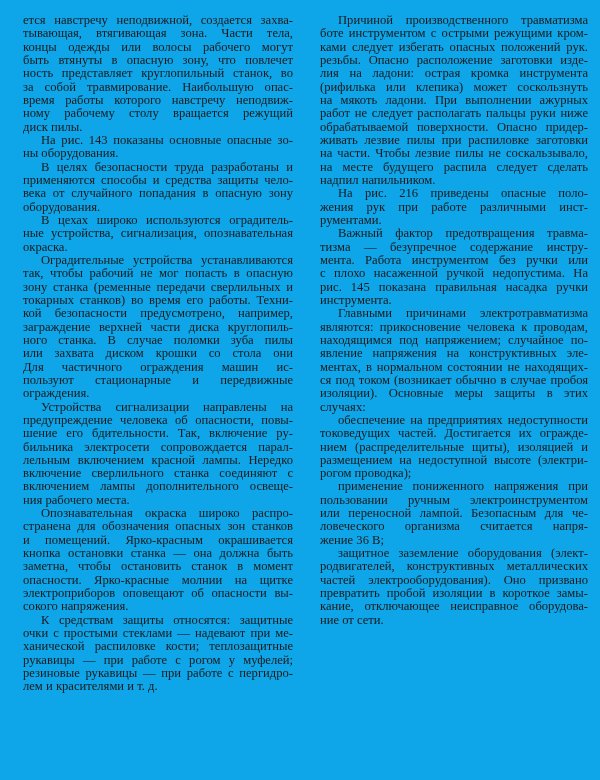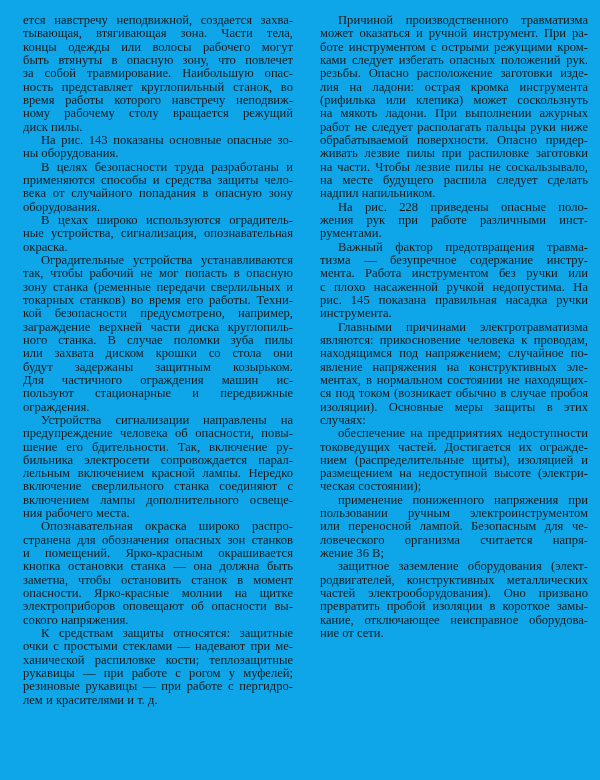--- a/index.html
+++ b/index.html
@@ -27,22 +27,22 @@
 </head>
 <body>
 
 <div class="page">
   <div class="col col-left">
       <div class="para">
         <span class="line">ется навстречу неподвижной, создается захва-</span>
         <span class="line">тывающая, втягивающая зона. Части тела,</span>
         <span class="line">концы одежды или волосы рабочего могут</span>
         <span class="line">быть втянуты в опасную зону, что повлечет</span>
+        <span class="line">ность представляет круглопильный станок, во</span>
         <span class="line">за собой травмирование. Наибольшую опас-</span>
-        <span class="line">ность представляет круглопильный станок, во</span>
         <span class="line">время работы которого навстречу неподвиж-</span>
         <span class="line">ному рабочему столу вращается режущий</span>
         <span class="line last">диск пилы.</span>
       </div>
       <div class="para">
         <span class="line first">На рис. 143 показаны основные опасные зо-</span>
         <span class="line last">ны оборудования.</span>
       </div>
       <div class="para">
         <span class="line first">В целях безопасности труда разработаны и</span>
@@ -57,21 +57,20 @@
       </div>
       <div class="para">
         <span class="line first">Оградительные устройства устанавливаются</span>
         <span class="line">так, чтобы рабочий не мог попасть в опасную</span>
         <span class="line">зону станка (ременные передачи сверлильных и</span>
         <span class="line">токарных станков) во время его работы. Техни-</span>
         <span class="line">кой безопасности предусмотрено, например,</span>
         <span class="line">заграждение верхней части диска круглопиль-</span>
         <span class="line">ного станка. В случае поломки зуба пилы</span>
         <span class="line">или захвата диском крошки со стола они</span>
-        <span class="line">будут задержаны защитным козырьком.</span>
         <span class="line">Для частичного ограждения машин ис-</span>
         <span class="line">пользуют стационарные и передвижные</span>
         <span class="line last">ограждения.</span>
       </div>
       <div class="para">
         <span class="line first">Устройства сигнализации направлены на</span>
         <span class="line">предупреждение человека об опасности, повы-</span>
         <span class="line">шение его бдительности. Так, включение ру-</span>
         <span class="line">бильника электросети сопровождается парал-</span>
         <span class="line">лельным включением красной лампы. Нередко</span>
@@ -94,36 +93,35 @@
         <span class="line">очки с простыми стеклами — надевают при ме-</span>
         <span class="line">ханической распиловке кости; теплозащитные</span>
         <span class="line">рукавицы — при работе с рогом у муфелей;</span>
         <span class="line">резиновые рукавицы — при работе с пергидро-</span>
         <span class="line last">лем и красителями и т. д.</span>
       </div>
     </div>
   <div class="col col-right">
       <div class="para">
         <span class="line first">Причиной производственного травматизма</span>
-        <span class="line">может оказаться и ручной инструмент. При ра-</span>
         <span class="line">боте инструментом с острыми режущими кром-</span>
         <span class="line">ками следует избегать опасных положений рук.</span>
         <span class="line">резьбы. Опасно расположение заготовки изде-</span>
         <span class="line">лия на ладони: острая кромка инструмента</span>
         <span class="line">(рифилька или клепика) может соскользнуть</span>
         <span class="line">на мякоть ладони. При выполнении ажурных</span>
         <span class="line">работ не следует располагать пальцы руки ниже</span>
         <span class="line">обрабатываемой поверхности. Опасно придер-</span>
         <span class="line">живать лезвие пилы при распиловке заготовки</span>
         <span class="line">на части. Чтобы лезвие пилы не соскальзывало,</span>
         <span class="line">на месте будущего распила следует сделать</span>
         <span class="line last">надпил напильником.</span>
       </div>
       <div class="para">
-        <span class="line first">На рис. 228 приведены опасные поло-</span>
+        <span class="line first">На рис. 216 приведены опасные поло-</span>
         <span class="line">жения рук при работе различными инст-</span>
         <span class="line last">рументами.</span>
       </div>
       <div class="para">
         <span class="line first">Важный фактор предотвращения травма-</span>
         <span class="line">тизма — безупречное содержание инстру-</span>
         <span class="line">мента. Работа инструментом без ручки или</span>
         <span class="line">с плохо насаженной ручкой недопустима. На</span>
         <span class="line">рис. 145 показана правильная насадка ручки</span>
         <span class="line last">инструмента.</span>
@@ -136,21 +134,21 @@
         <span class="line">ментах, в нормальном состоянии не находящих-</span>
         <span class="line">ся под током (возникает обычно в случае пробоя</span>
         <span class="line">изоляции). Основные меры защиты в этих</span>
         <span class="line last">случаях:</span>
       </div>
       <div class="para">
         <span class="line first">обеспечение на предприятиях недоступности</span>
         <span class="line">токоведущих частей. Достигается их огражде-</span>
         <span class="line">нием (распределительные щиты), изоляцией и</span>
         <span class="line">размещением на недоступной высоте (электри-</span>
-        <span class="line last">ческая состоянии);</span>
+        <span class="line last">рогом проводка);</span>
       </div>
       <div class="para">
         <span class="line first">применение пониженного напряжения при</span>
         <span class="line">пользовании ручным электроинструментом</span>
         <span class="line">или переносной лампой. Безопасным для че-</span>
         <span class="line">ловеческого организма считается напря-</span>
         <span class="line last">жение 36 В;</span>
       </div>
       <div class="para">
         <span class="line first">защитное заземление оборудования (элект-</span>

